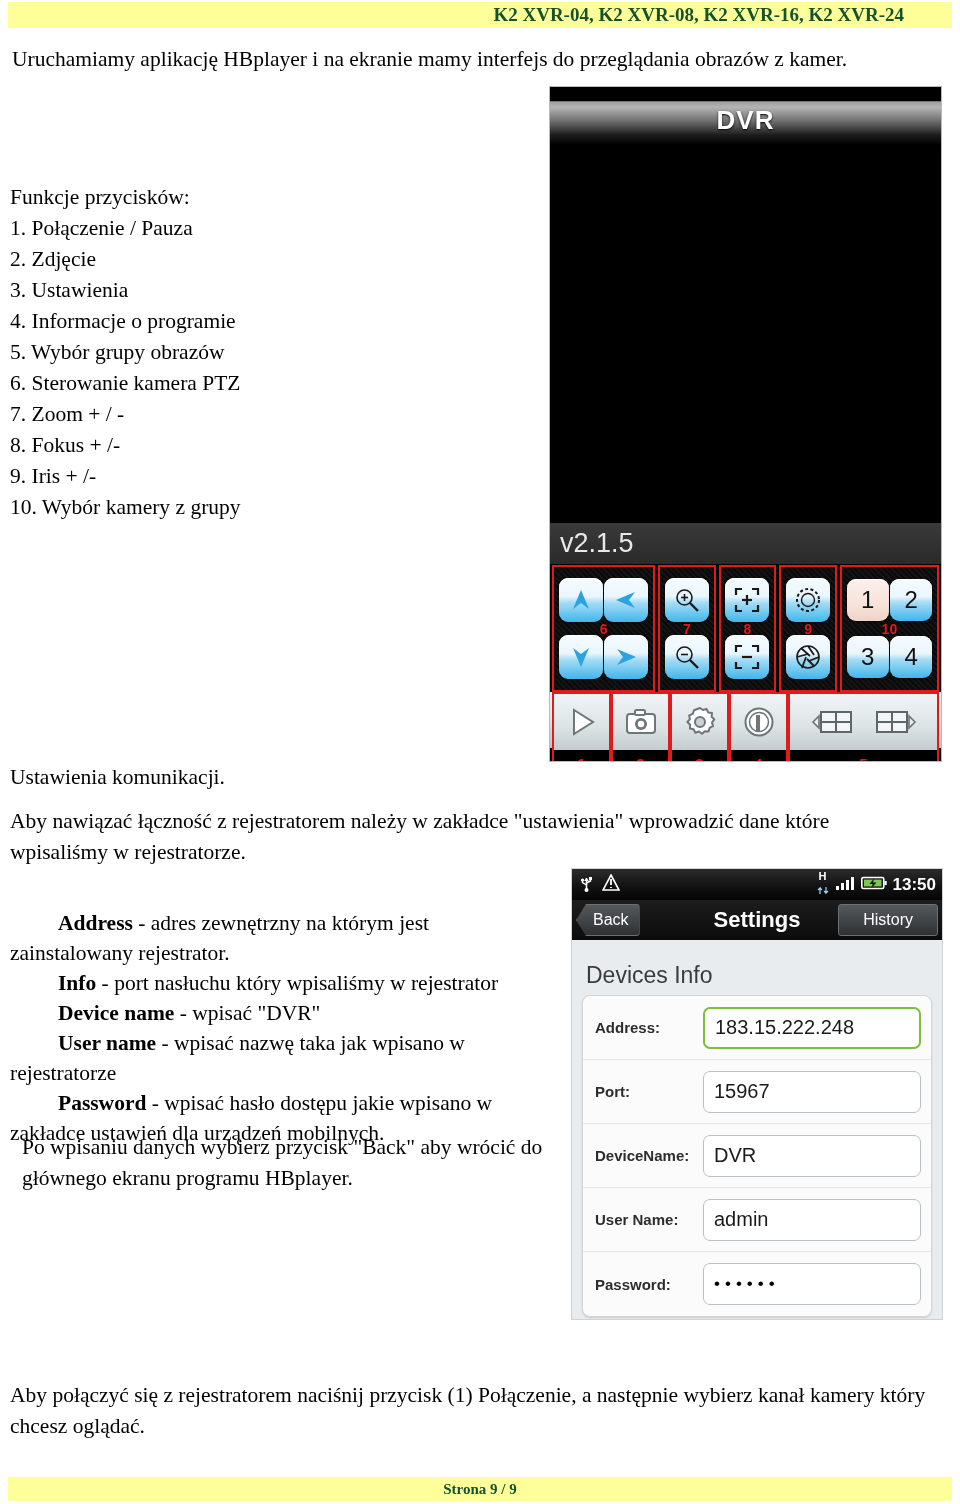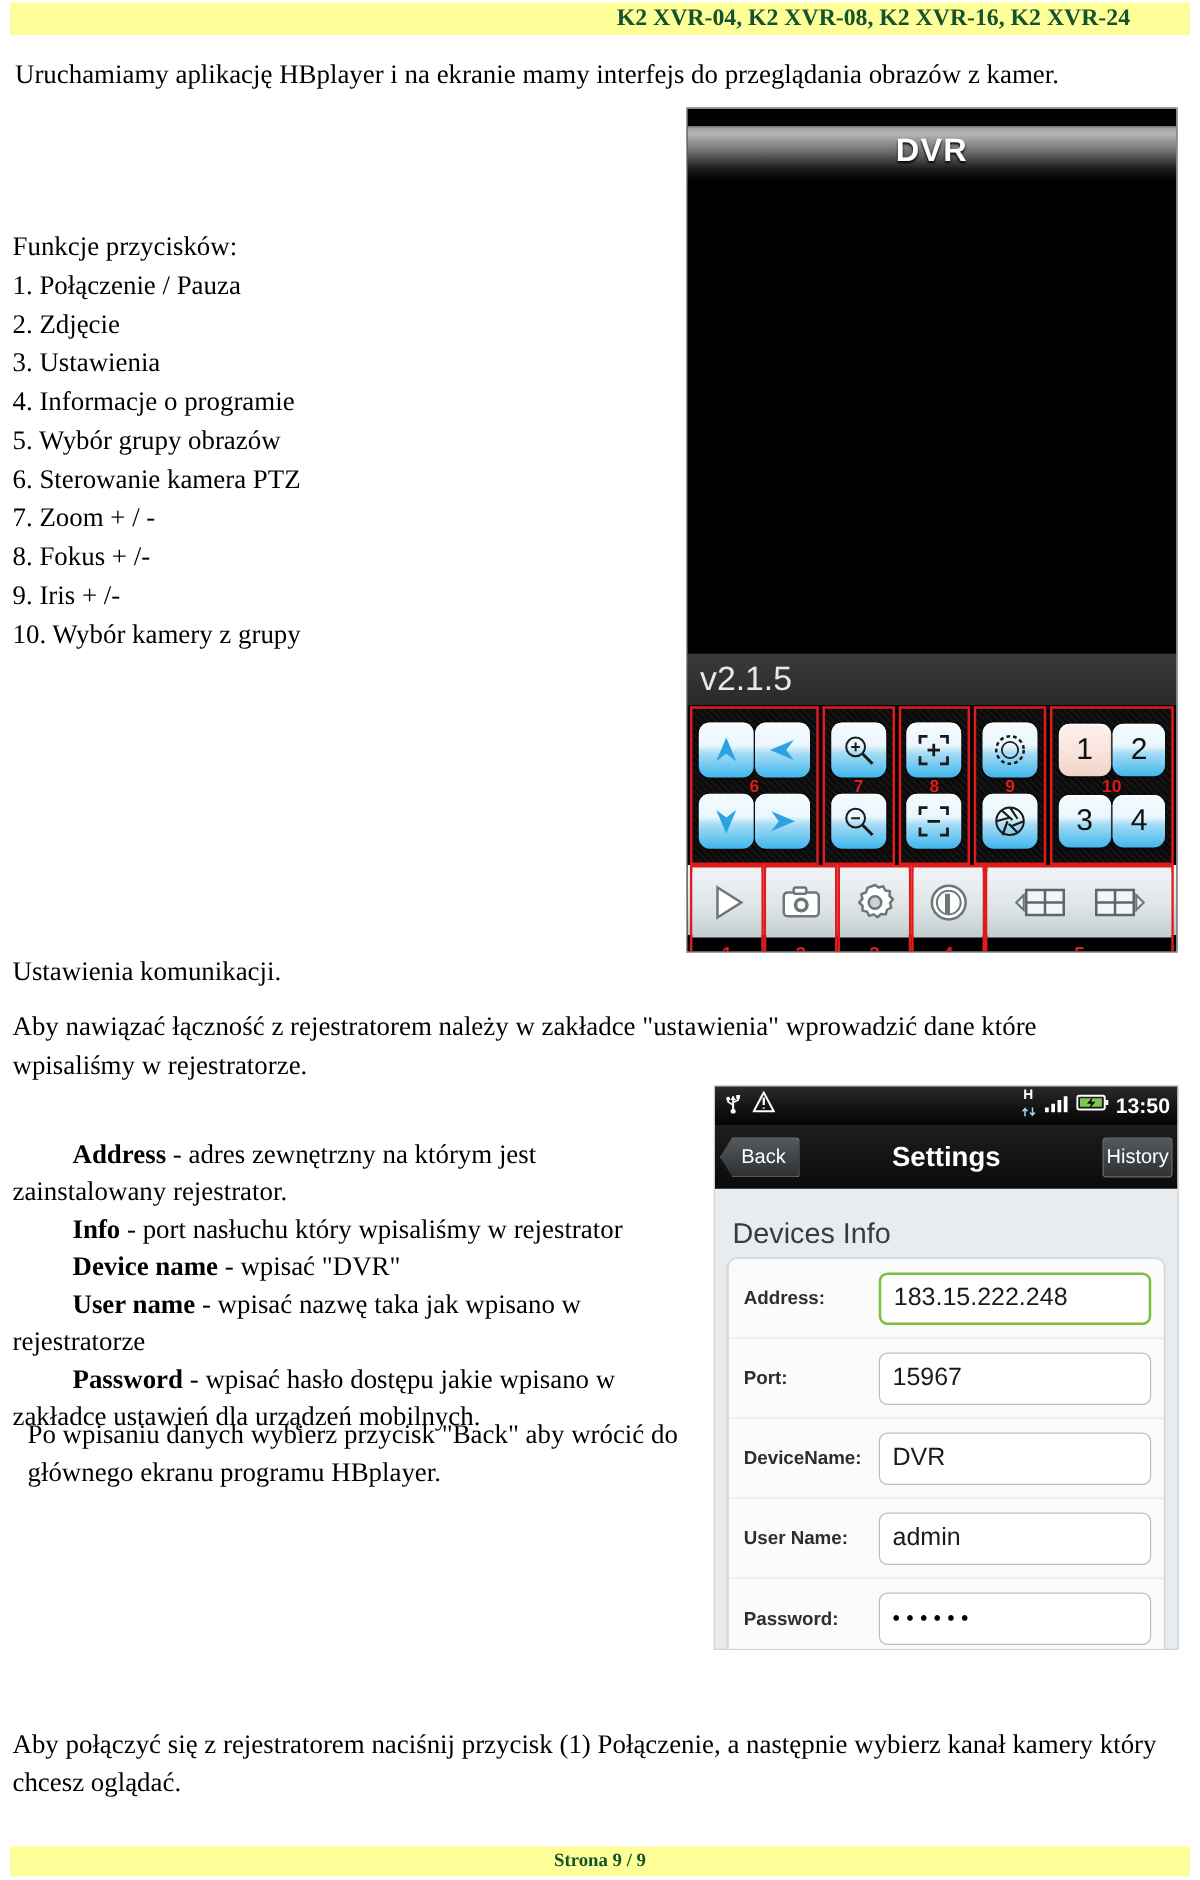--- a/index.html
+++ b/index.html
@@ -286,21 +286,21 @@
   #status-left { display: flex; align-items: center; gap: 7px; flex: 1; }
   #status-right { display: flex; align-items: center; gap: 6px; }
   #clock {
     font-size: 17px;
     font-weight: bold;
     font-family: "Liberation Sans", "DejaVu Sans", sans-serif;
   }
   #net-type { font-size: 11px; font-weight: bold; line-height: 1; }
 
   #title-bar {
-    height: 51px;
+    height: 40px;
     background: linear-gradient(to bottom, #1d1d1d 0%, #0b0b0b 100%);
     position: relative;
     display: flex;
     align-items: center;
   }
   #btn-back {
     margin-left: 4px;
     height: 30px;
     padding: 0 10px 0 16px;
     display: flex;
@@ -318,21 +318,21 @@
     text-align: center;
     color: #fff;
     font-size: 22px;
     font-weight: bold;
     pointer-events: none;
   }
   #btn-history {
     margin-left: auto;
     margin-right: 4px;
     height: 30px;
-    padding: 0 2px;
+    padding: 0 24px;
     display: flex;
     align-items: center;
     background: linear-gradient(to bottom, #55595c, #2e3133);
     color: #fff;
     font-size: 16px;
     border: 1px solid #6c7073;
     border-radius: 3px;
   }
 
   #devices-info-label {

